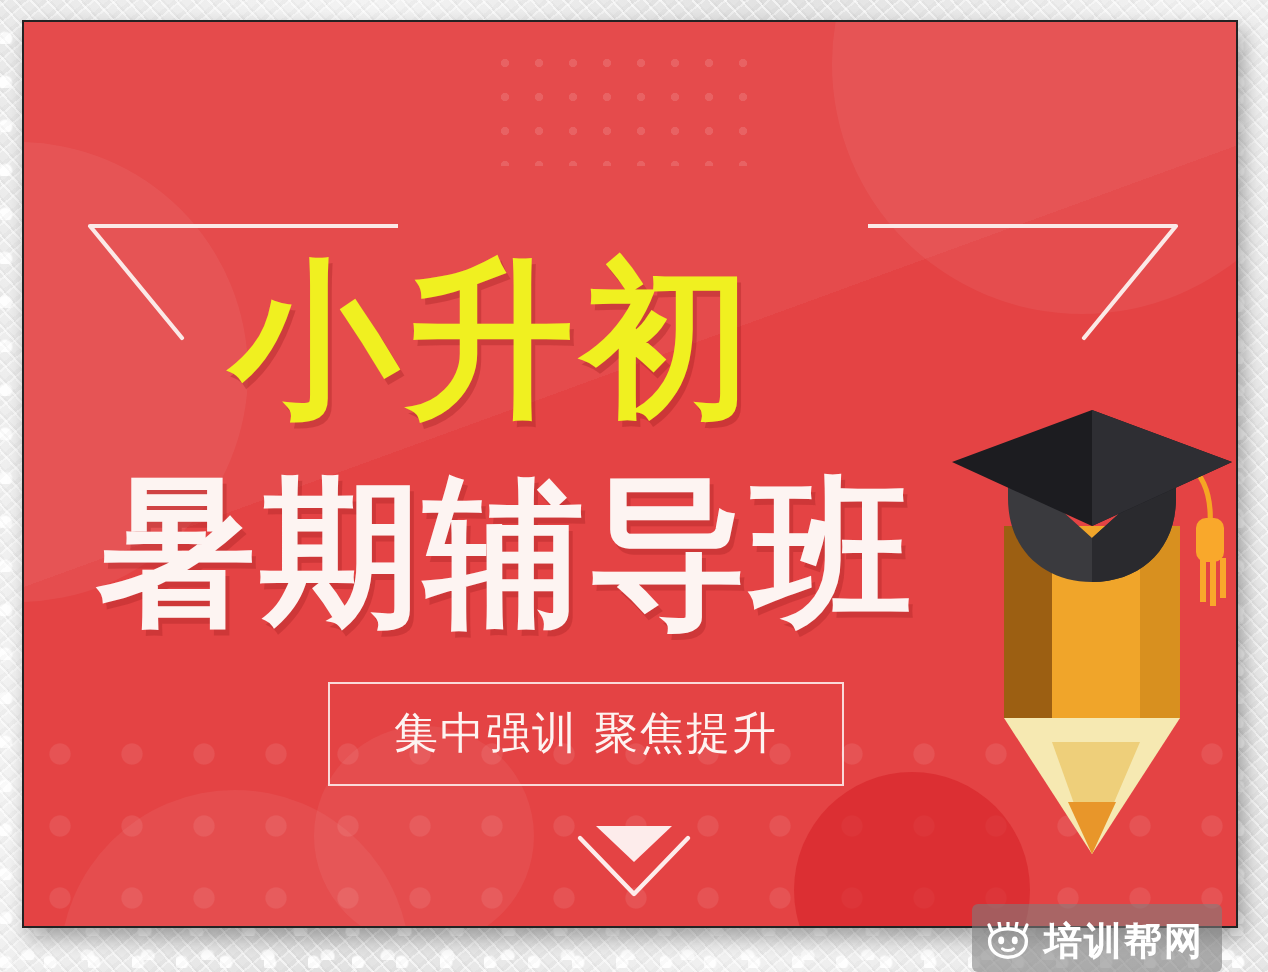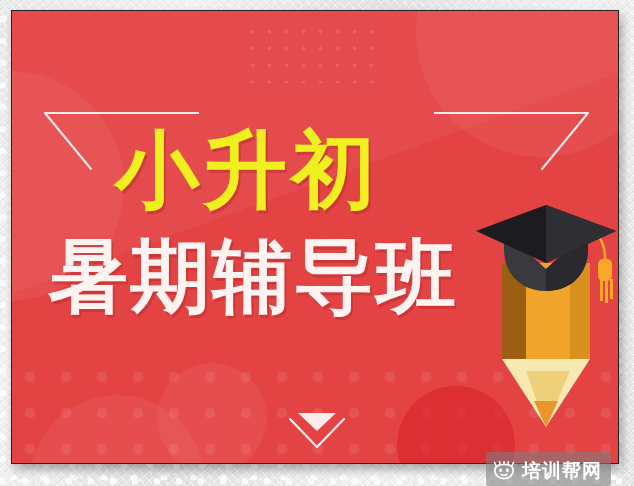--- a/index.html
+++ b/index.html
@@ -246,20 +246,23 @@
         <polygon points="72 4 142 30 72 62 2 30" fill="#1c1c20"></polygon>
         <polygon points="72 4 142 30 72 62" fill="#2e2e33"></polygon>
       </g>
     </svg>
 
     <div id="headline-block">
       <div id="title-secondary">暑期辅导班</div>
       <div id="title-primary">小升初</div>
     </div>
 
+    <div id="subtitle-box">
+      <span id="subtitle-text">集中强训  聚焦提升</span>
+    </div>
 
     <svg id="chevron-arrow" viewBox="0 0 66 44">
       <polygon points="14,6 52,6 33,24" fill="#fdeceb"></polygon>
       <path d="M6 12 L33 40 L60 12" fill="none" stroke="#fdeceb" stroke-width="2.2" stroke-linecap="round" stroke-linejoin="round"></path>
     </svg>
 
   </div>
 
   <div id="watermark">
     <svg width="22" height="20" viewBox="0 0 22 20">

